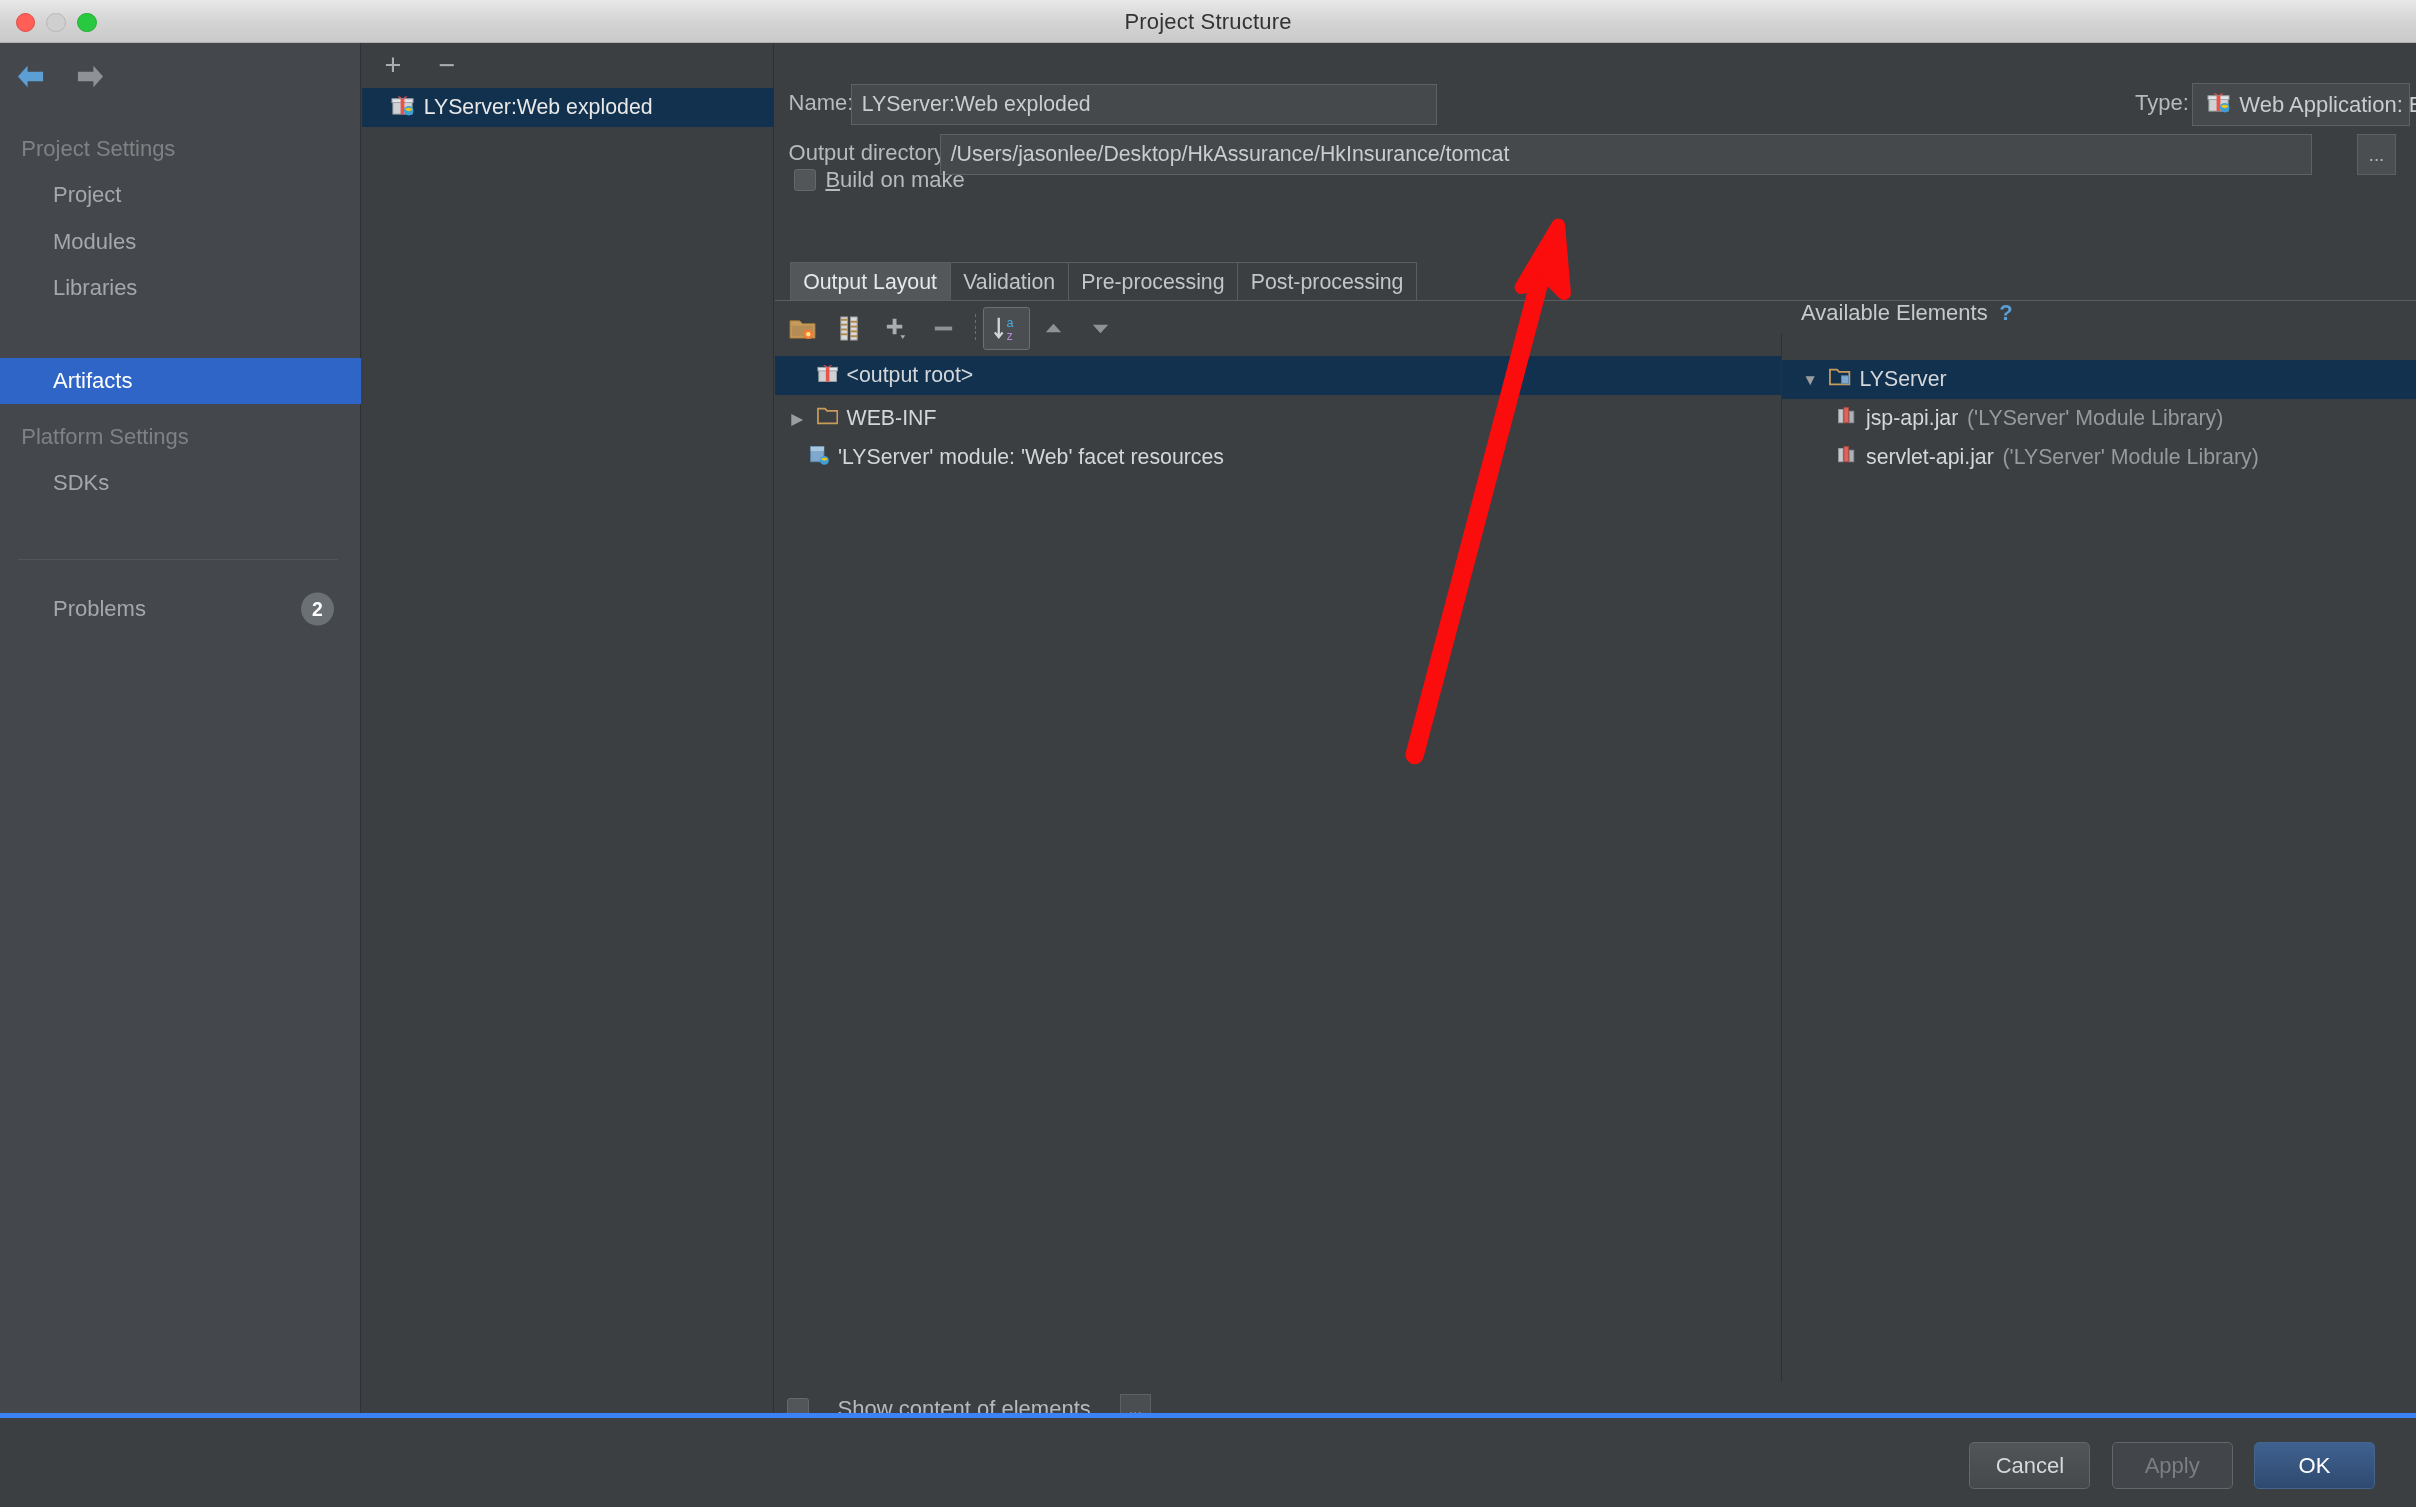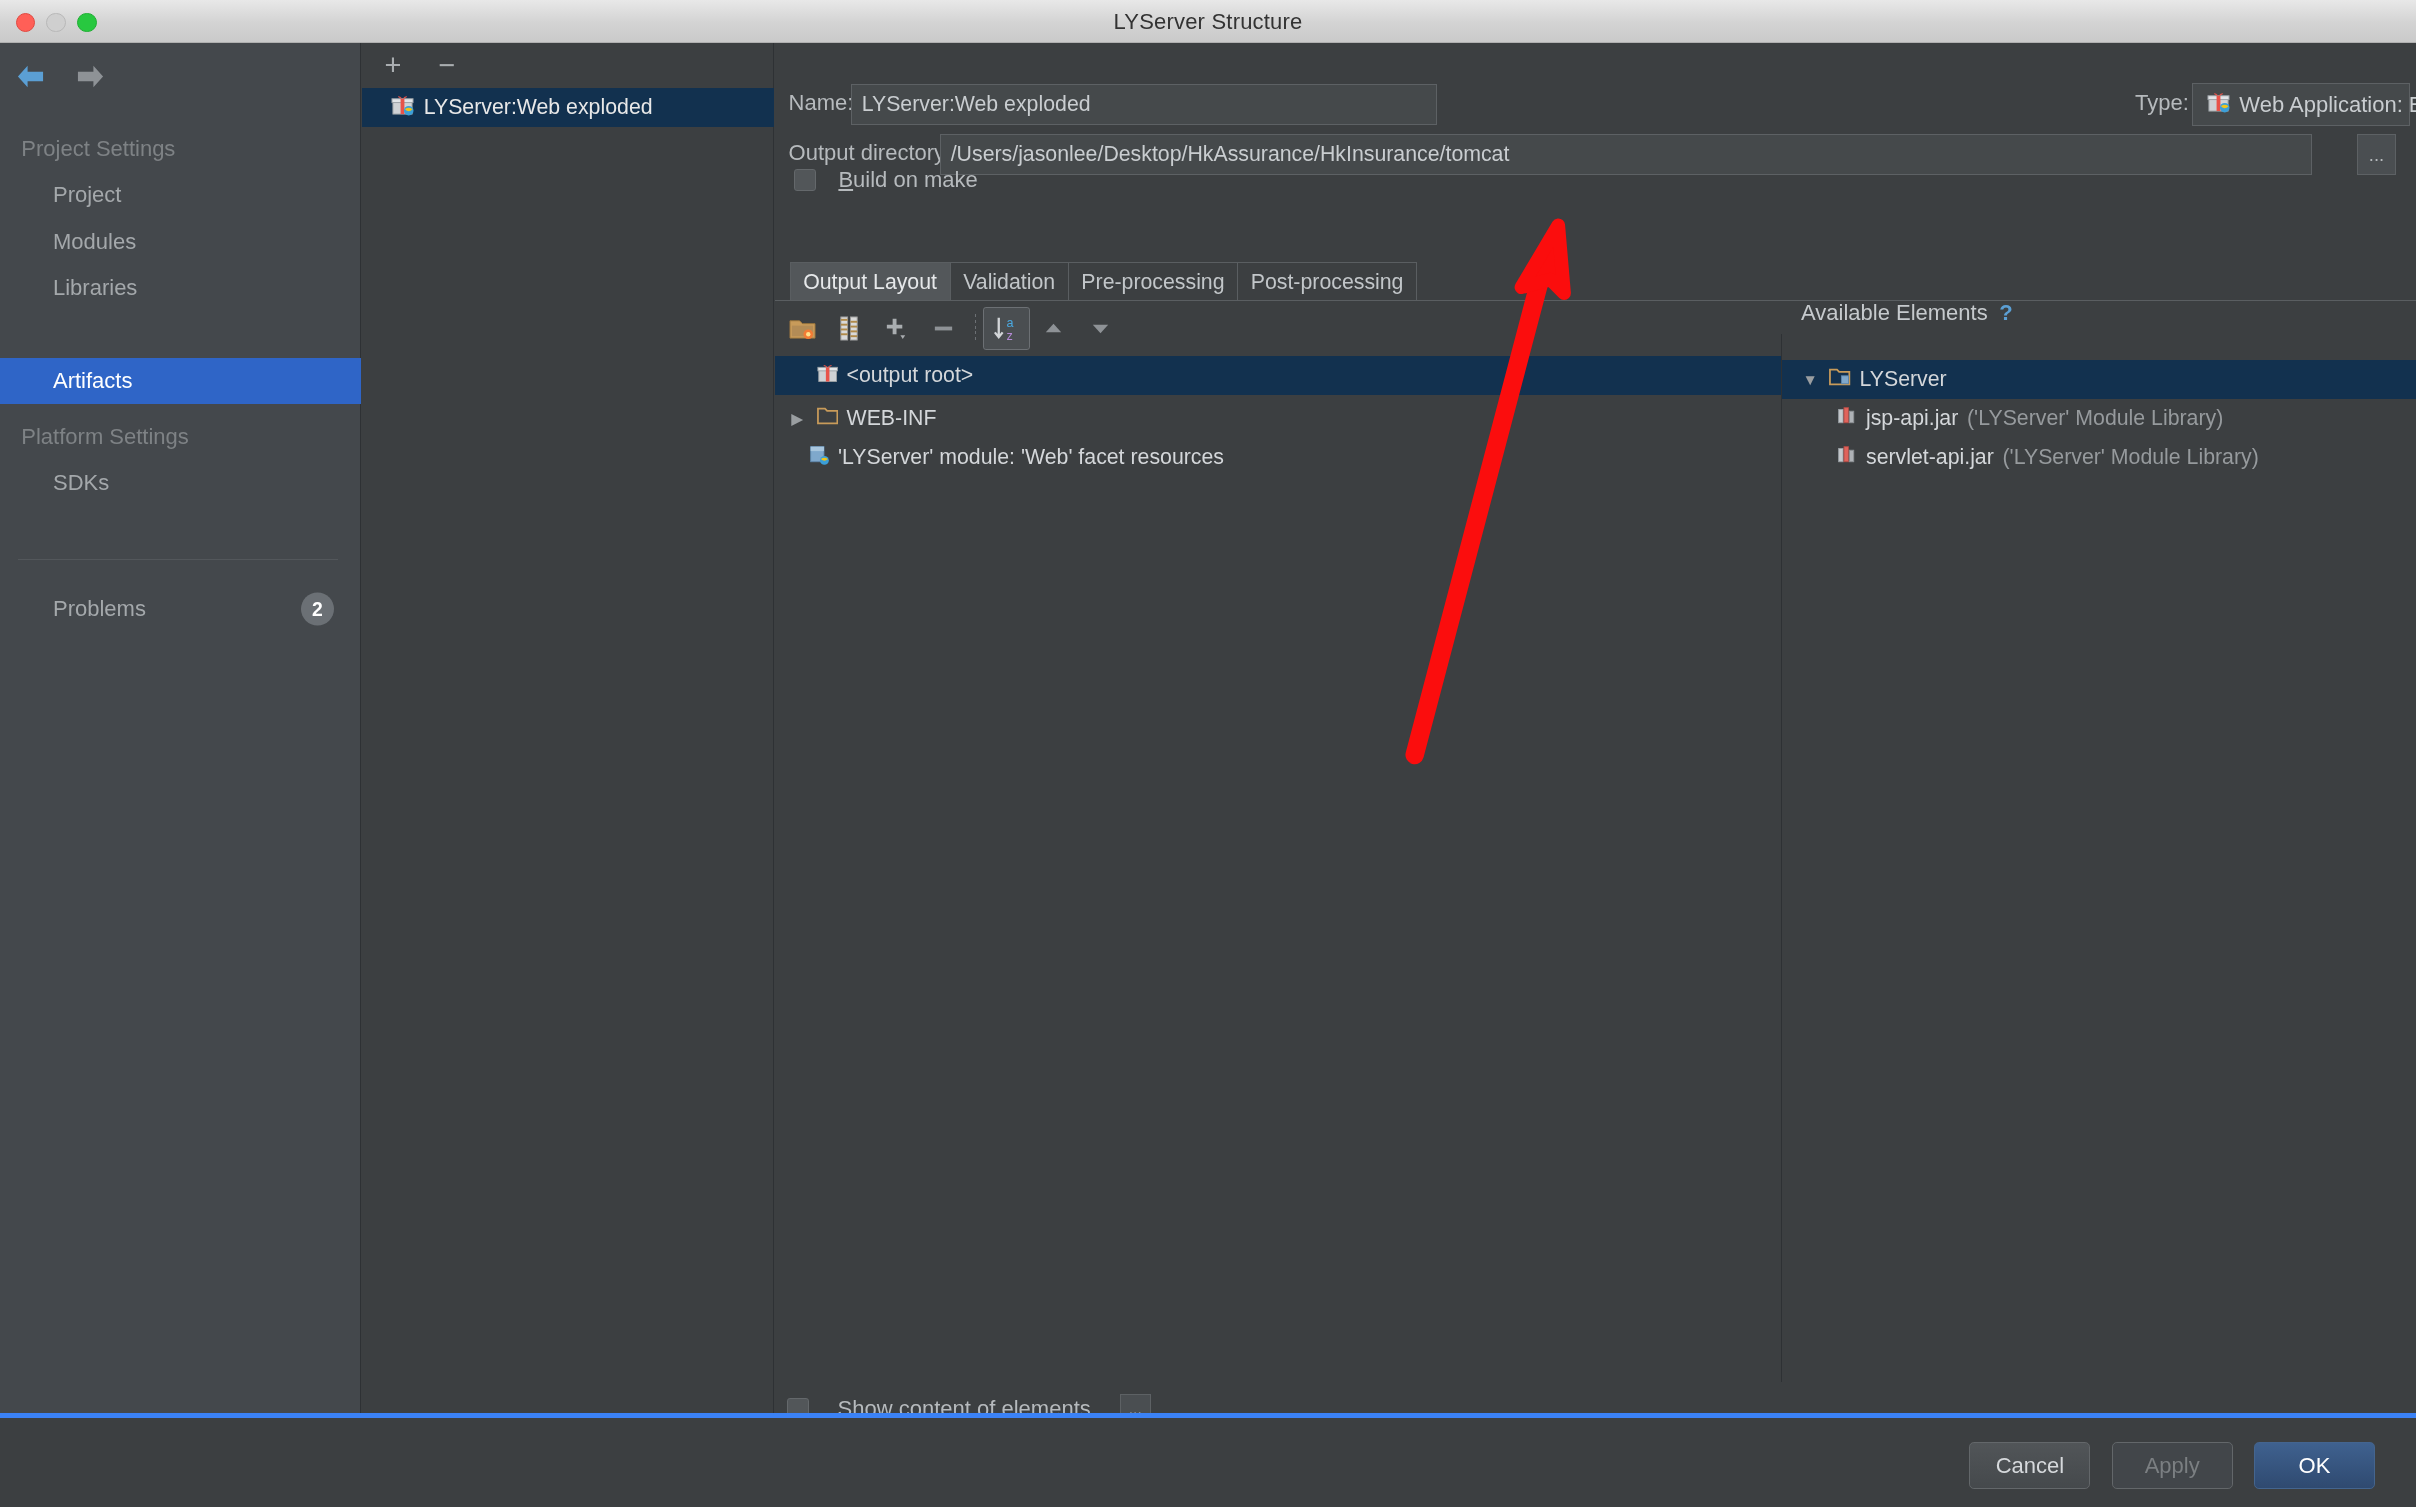--- a/index.html
+++ b/index.html
@@ -220,21 +220,21 @@
 <body>
 
 <div class="window">
 
   <div class="titlebar">
     <div class="traffic">
       <div class="dot close"></div>
       <div class="dot min"></div>
       <div class="dot zoom"></div>
     </div>
-    <div class="win-title">LYServer Structure</div>
+    <div class="win-title">Project Structure</div>
   </div>
 
   <div class="sidebar">
 
     <div class="nav-arrows">
       <span>
         <svg width="33" height="29" viewBox="0 0 34 30">
             <path d="M14 4 L4 15 L14 26 L14 20 L30 20 L30 10 L14 10 Z" fill="#5b9fd4"></path>
           </svg>
       </span>
@@ -322,21 +322,21 @@
       </div>
 
     </div>
 
     <div class="row" style="left:13.6px; top:97px;">
       <span class="lbl">Output directory:</span>
     </div>
     <div class="textfield" style="position:absolute; left:165px; top:91px; width:1372px;">/Users/jasonlee/Desktop/HkAssurance/HkInsurance/tomcat</div>
     <div class="ellipsis-btn" style="position:absolute; left:1582px; top:91px;">...</div>
 
-    <div class="row" style="left:19.4px; top:124px; gap:22px;">
+    <div class="row" style="left:19.4px; top:124px; gap:9px;">
       <span class="checkbox"></span>
       <span class="lbl">
         <u>B</u><span>uild on make</span>
       </span>
     </div>
 
     <div class="tabs" style="left:14.6px; top:219px;">
       <div class="tab active">
         <span>Output Layout</span>
       </div>

